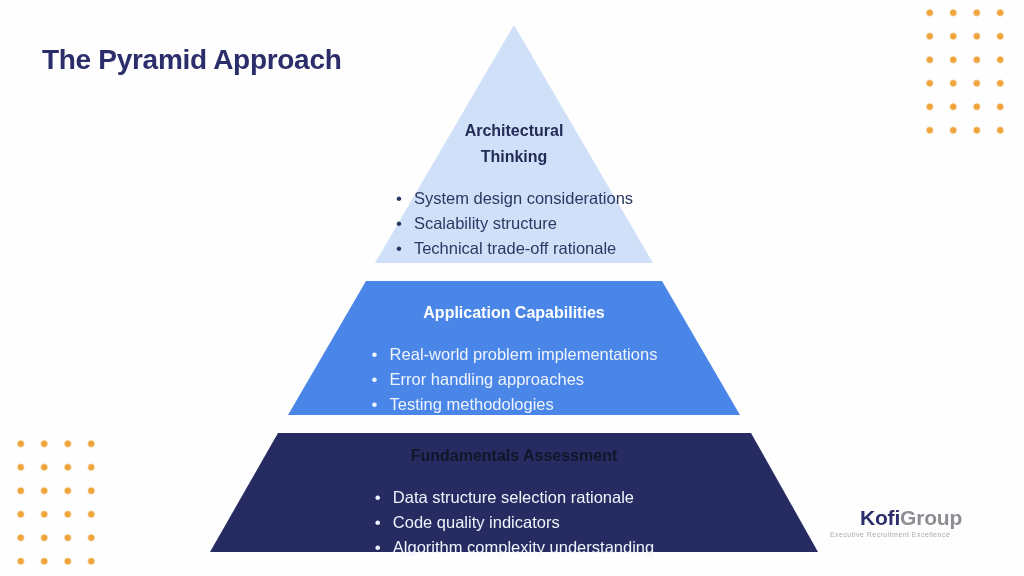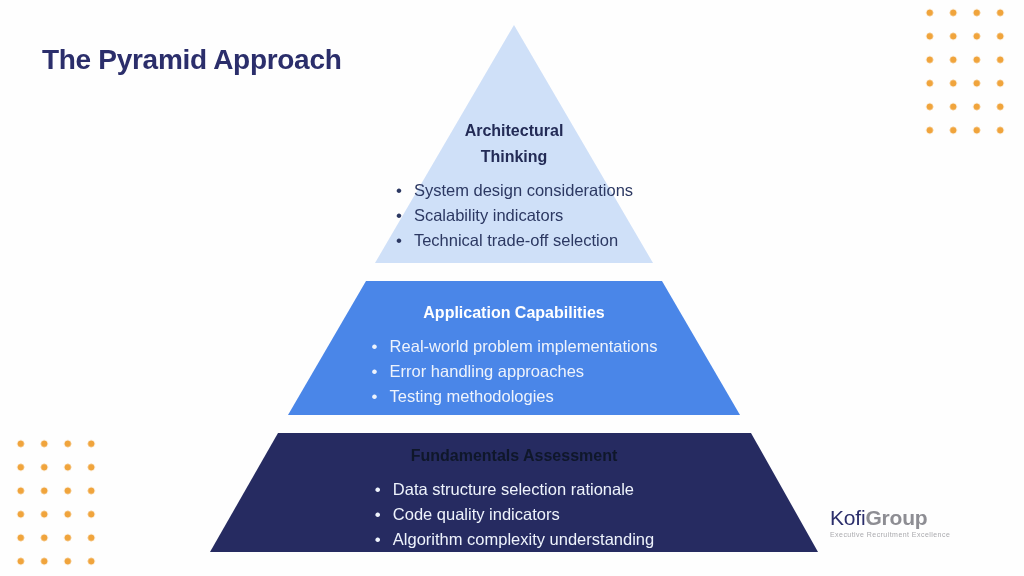--- a/index.html
+++ b/index.html
@@ -38,41 +38,41 @@
   
   .tier-text {
     position: absolute; left: 514px; transform: translateX(-50%);
     width: 520px; text-align: center;
   }
   .tier-heading {
     font-size: 16px; font-weight: 700; line-height: 26px;
     margin: 0 auto 4px auto;
   }
   .tier-text ul {
-    list-style: none; width: fit-content; margin: 8px auto; text-align: left;
+    list-style: none; width: fit-content; margin: 16px auto; text-align: left;
   }
   .tier-text li {
     position: relative; padding-left: 19px;
     font-size: 16.5px; line-height: 25px;
   }
   .tier-text li::before {
     content: "\2022"; position: absolute; left: 1px; top: 0;
     font-size: 17px;
   }
   .tier1-text { top: 118px; color: var(--tier1-text, #2c3862); }
   .tier1-text .tier-heading { max-width: 140px; color: var(--tier1-heading, #232b56); }
   .tier2-text { top: 300px; color: var(--tier2-text, #eef3fc); }
   .tier2-text .tier-heading { color: #ffffff; }
   .tier3-text { top: 443px; color: var(--tier3-text, #eef3fc); }
   .tier3-text .tier-heading { color: #0f172a; }
 
   
   .logo { position: absolute; left: 830px; top: 507px; line-height: 1; }
   .logo-word { font-size: 21px; letter-spacing: -0.2px; white-space: nowrap; }
-  .logo-primary { font-weight: 400; color: var(--logo-primary, #2b2e6b); }
+  .logo-primary { font-weight: 700; color: var(--logo-primary, #2b2e6b); margin-left: 30px; }
   .logo-secondary { font-weight: 700; color: var(--logo-secondary, #8d8d93); }
   .logo-tagline {
     font-size: 7px; color: var(--logo-tagline, #a9a9ad);
     letter-spacing: 0.45px; margin-top: 3px; white-space: nowrap;
   }
 </style>
 </head>
 <body>
 
 <div class="canvas">
@@ -87,22 +87,22 @@
   <svg class="pyramid-svg" viewBox="0 0 1024 576" aria-hidden="true">
     <polygon class="poly-t1" points="514,25 653,263 375,263"></polygon>
     <polygon class="poly-t2" points="366,281 662,281 740,415 288,415"></polygon>
     <polygon class="poly-t3" points="278,433 751,433 818,552 210,552"></polygon>
   </svg>
 
   <div class="tier-text tier1-text">
     <div class="tier-heading">Architectural Thinking</div>
     <ul>
       <li>System design considerations</li>
-      <li>Scalability indicators</li>
-      <li>Technical trade-off selection</li>
+      <li>Scalability structure</li>
+      <li>Technical trade-off rationale</li>
     </ul>
   </div>
 
   <div class="tier-text tier2-text">
     <div class="tier-heading">Application Capabilities</div>
     <ul>
       <li>Real-world problem implementations</li>
       <li>Error handling approaches</li>
       <li>Testing methodologies</li>
     </ul>

